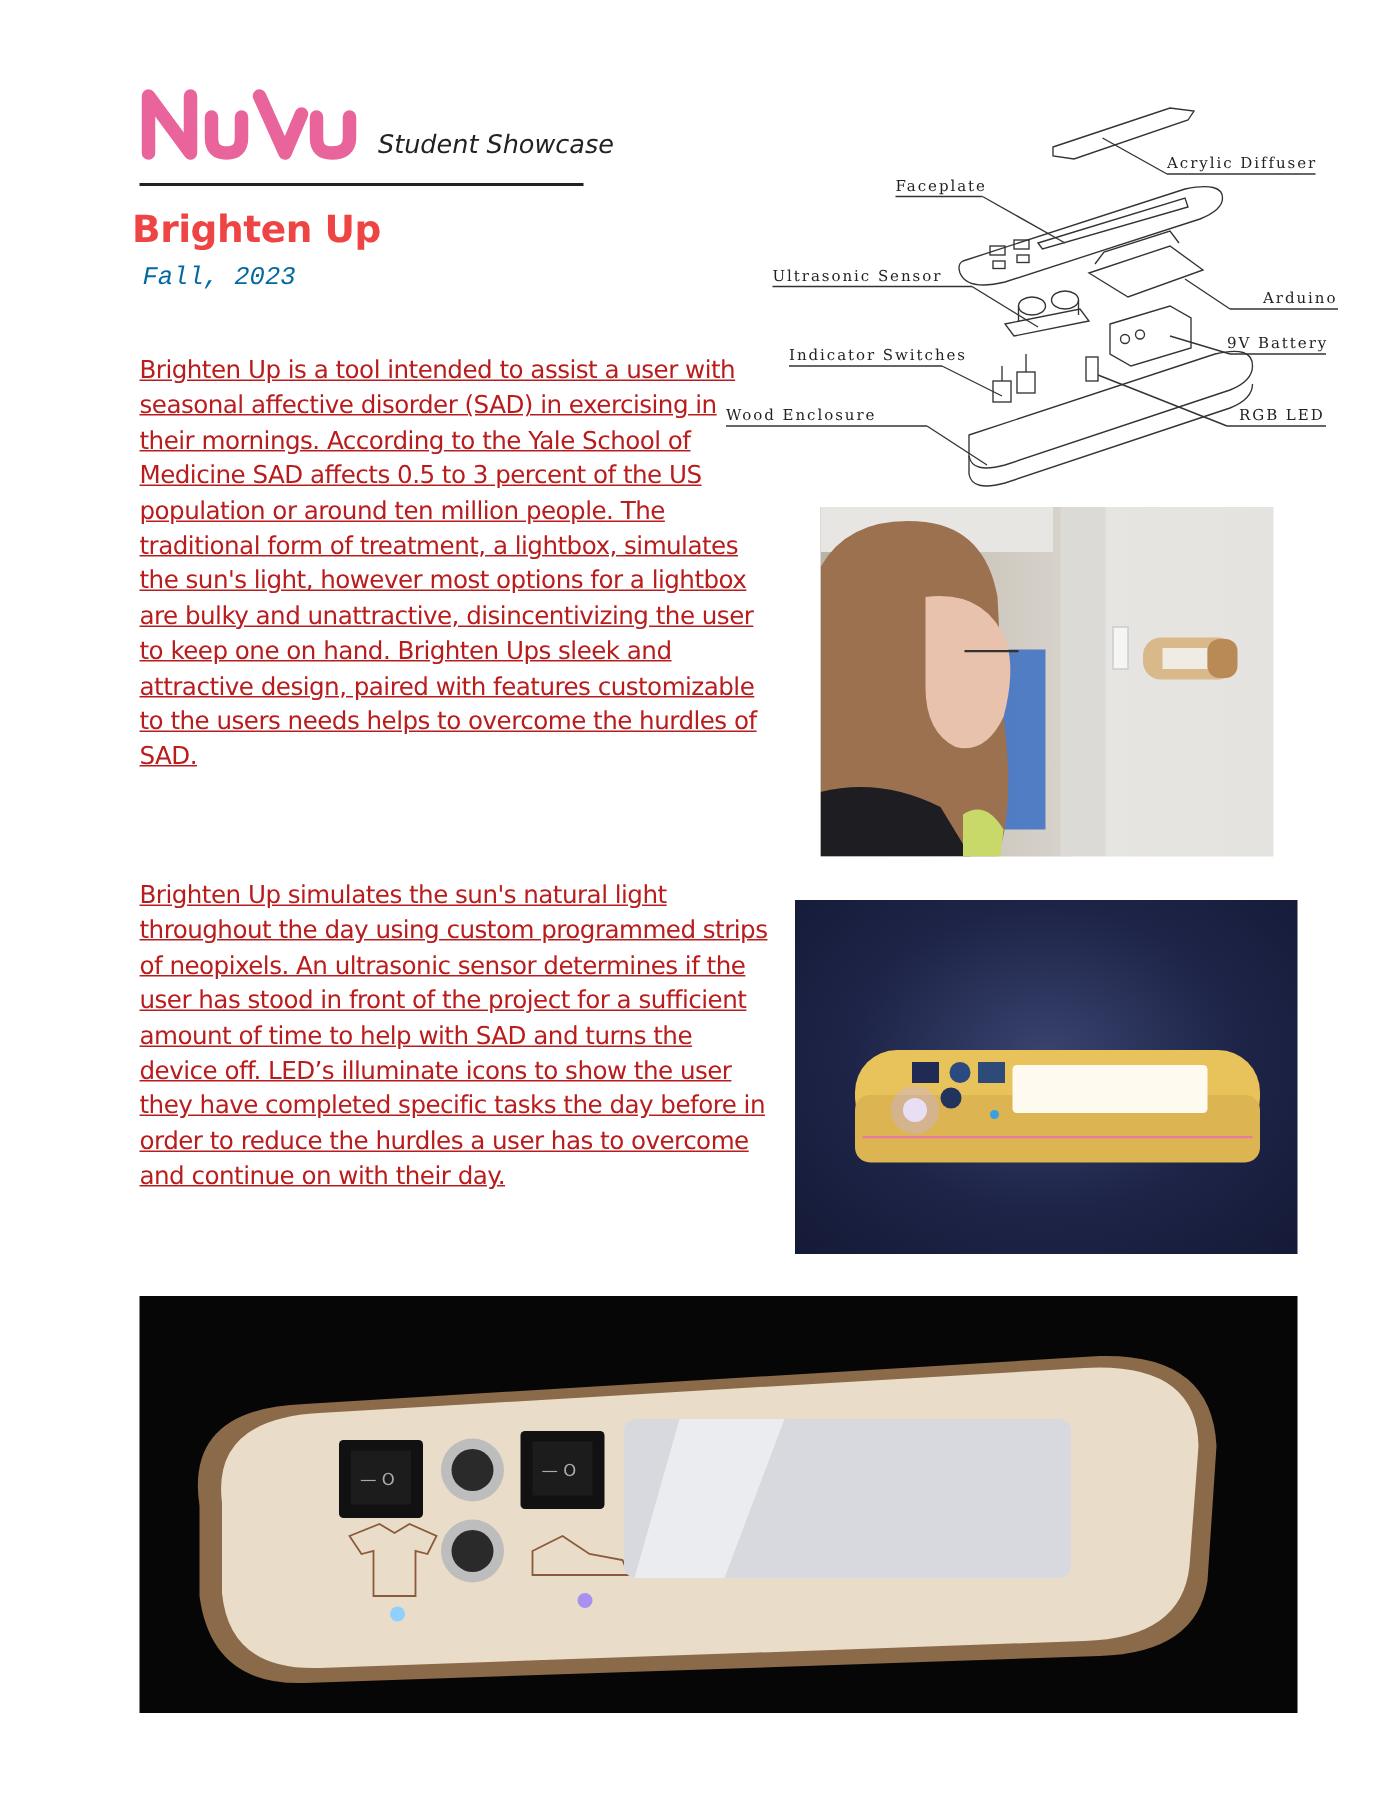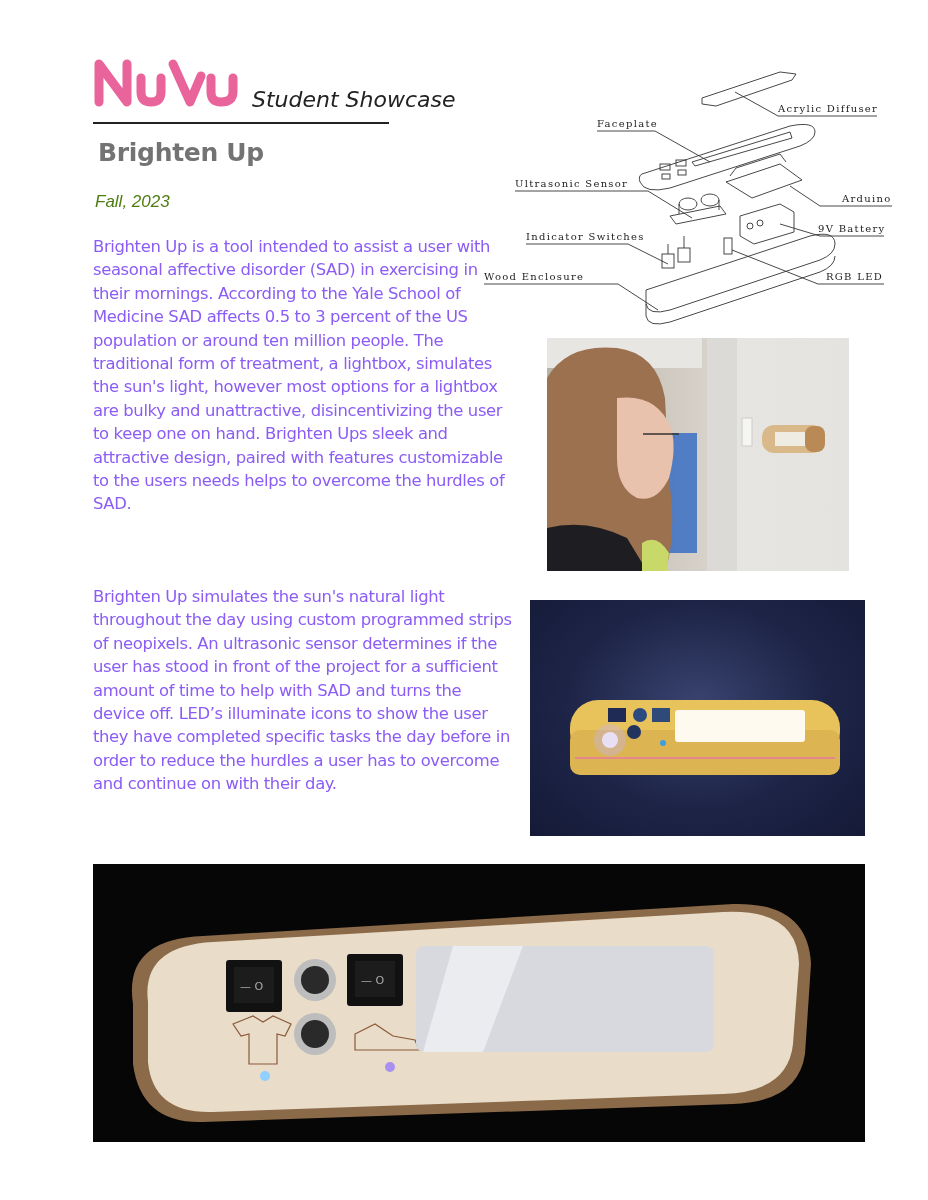--- a/index.html
+++ b/index.html
@@ -1,27 +1,27 @@
 <!DOCTYPE html>
 <html><head>
 <meta charset="utf-8">
 <style>
   html, body { margin: 0; padding: 0; background: #ffffff; }
   body { width: 928px; height: 1200px; position: relative; overflow: hidden; font-family: "DejaVu Sans", sans-serif; color: #111; }
   .abs { position: absolute; }
 
   
   .logo { left: 93px; top: 56px; width: 150px; height: 52px; }
-  .tagline { left: 252px; top: 87px; font-size: 22px; font-style: italic; color: #222; font-family: "DejaVu Sans", sans-serif; }
+  .tagline { left: 252px; top: 87px; font-size: 17px; font-style: italic; color: #222; font-family: "DejaVu Sans", sans-serif; }
   .rule { left: 93px; top: 122px; width: 296px; height: 2px; background: #222; }
-  .title { left: 98px; top: 138px; font-size: 25px; font-weight: bold; color: #737373; font-family: "DejaVu Sans", sans-serif; letter-spacing: -0.3px; }
-  .season { left: 95px; top: 192px; font-size: 17px; font-style: italic; color: #4d7c0f; font-family: Liberation Sans, sans-serif; }
+  .title { left: 88px; top: 138px; font-size: 25px; font-weight: bold; color: #ef4444; font-family: "DejaVu Sans", sans-serif; letter-spacing: -0.3px; }
+  .season { left: 95px; top: 176px; font-size: 17px; font-style: italic; color: #0369a1; font-family: Liberation Mono, monospace; }
 
   
-  .para { left: 93px; width: 420px; font-size: 16.4px; line-height: 23.4px; color: #8b5cf6; font-family: "DejaVu Sans", sans-serif; letter-spacing: -0.35px; }
+  .para { left: 93px; width: 420px; font-size: 16.4px; line-height: 23.4px; color: #b91c1c; font-family: "DejaVu Sans", sans-serif; letter-spacing: -0.35px; text-decoration: underline; }
   .para1 { top: 235px; }
   .para2 { top: 585px; }
 
   
   .diagram { left: 480px; top: 66px; width: 420px; height: 260px; }
   .lbl { font-family: "DejaVu Serif", serif; font-size: 10px; letter-spacing: 1.3px; fill: #222; }
 
   
   .photo { overflow: hidden; }
   .photo-person { left: 547px; top: 338px; width: 302px; height: 233px; background: linear-gradient(90deg, #b9b2a6 0%, #d8d3cb 55%, #e7e5e2 56%, #e4e3e0 100%); }

